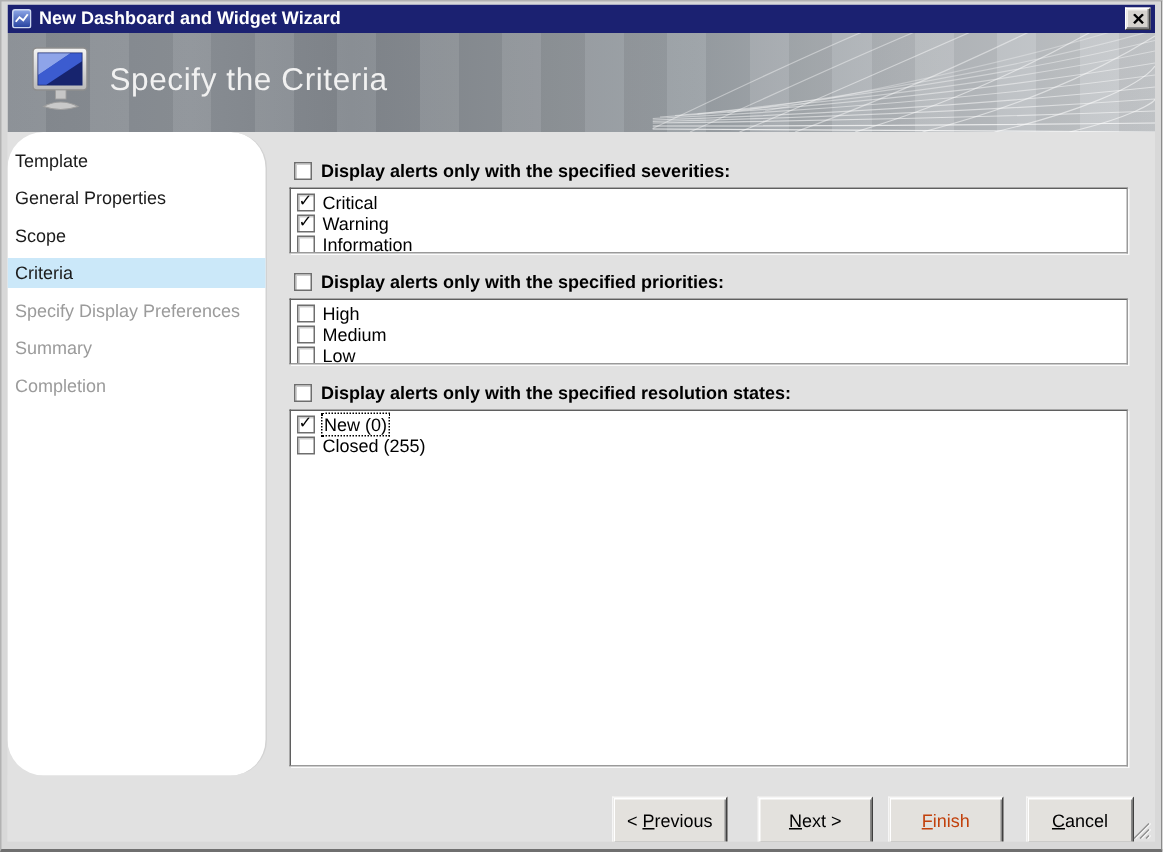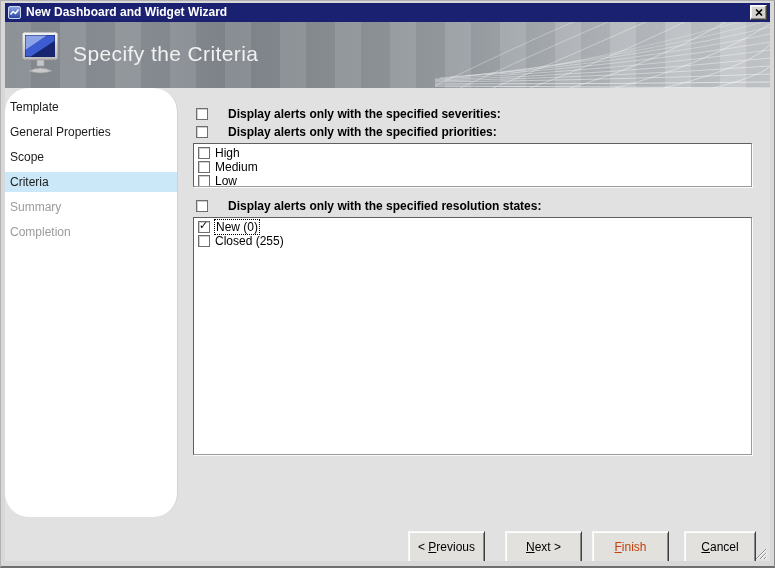--- a/index.html
+++ b/index.html
@@ -72,21 +72,21 @@
     font-size:12px; color:#1b1b1b; white-space:nowrap; cursor:default;
   }
   .side-item.active{ background:#cbe8f9; }
   .side-item.disabled{ color:#9b9b9b; }
 
   .content{
     flex:1 1 auto; background:#e1e1e1;
     padding:19px 18px 0 15px; overflow:hidden;
   }
   .section-label{
-    display:flex; align-items:center; gap:20px;
+    display:flex; align-items:center; gap:6px;
     margin:0 0 4px 3px; height:14px;
     font-size:12px; font-weight:bold; color:#000;
   }
   .listbox{
     background:#ffffff;
     border:1px solid #9a9a9a;
     border-top-color:#5f5f5f; border-left-color:#5f5f5f;
     box-shadow:1px 1px 0 rgba(255,255,255,0.85);
     padding:2px 2px; margin-bottom:12px; overflow:hidden;
   }
@@ -201,29 +201,44 @@
       </svg>
       <div class="banner-title">Specify the Criteria</div>
     </div>
 
     <div class="middle">
       <div class="sidebar">
         <div class="side-item">Template</div>
         <div class="side-item">General Properties</div>
         <div class="side-item">Scope</div>
         <div class="side-item active">Criteria</div>
+        <div class="side-item disabled">Specify Display Preferences</div>
         <div class="side-item disabled">Summary</div>
         <div class="side-item disabled">Completion</div>
       </div>
 
       <div class="content">
 
         <div class="section-label">
           <span class="checkbox"></span>
           <span>Display alerts only with the specified severities:</span>
+        </div>
+        <div class="listbox lb-small">
+          <div class="opt-row">
+            <span class="checkbox checked"></span>
+            <span class="opt-label">Critical</span>
+          </div>
+          <div class="opt-row">
+            <span class="checkbox checked"></span>
+            <span class="opt-label">Warning</span>
+          </div>
+          <div class="opt-row">
+            <span class="checkbox"></span>
+            <span class="opt-label">Information</span>
+          </div>
         </div>
 
         <div class="section-label">
           <span class="checkbox"></span>
           <span>Display alerts only with the specified priorities:</span>
         </div>
         <div class="listbox lb-small">
           <div class="opt-row">
             <span class="checkbox"></span>
             <span class="opt-label">High</span>

